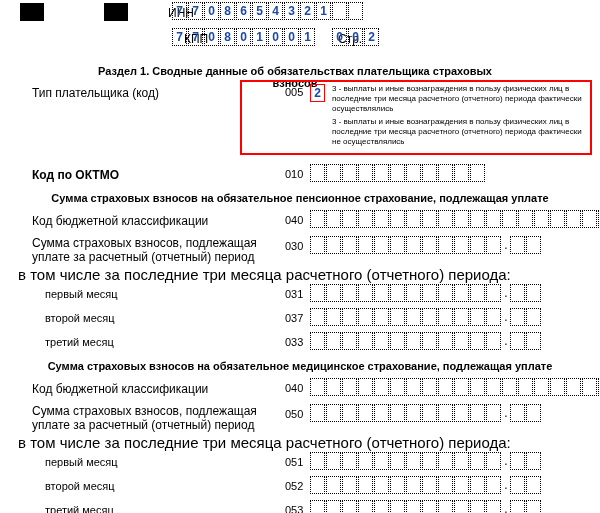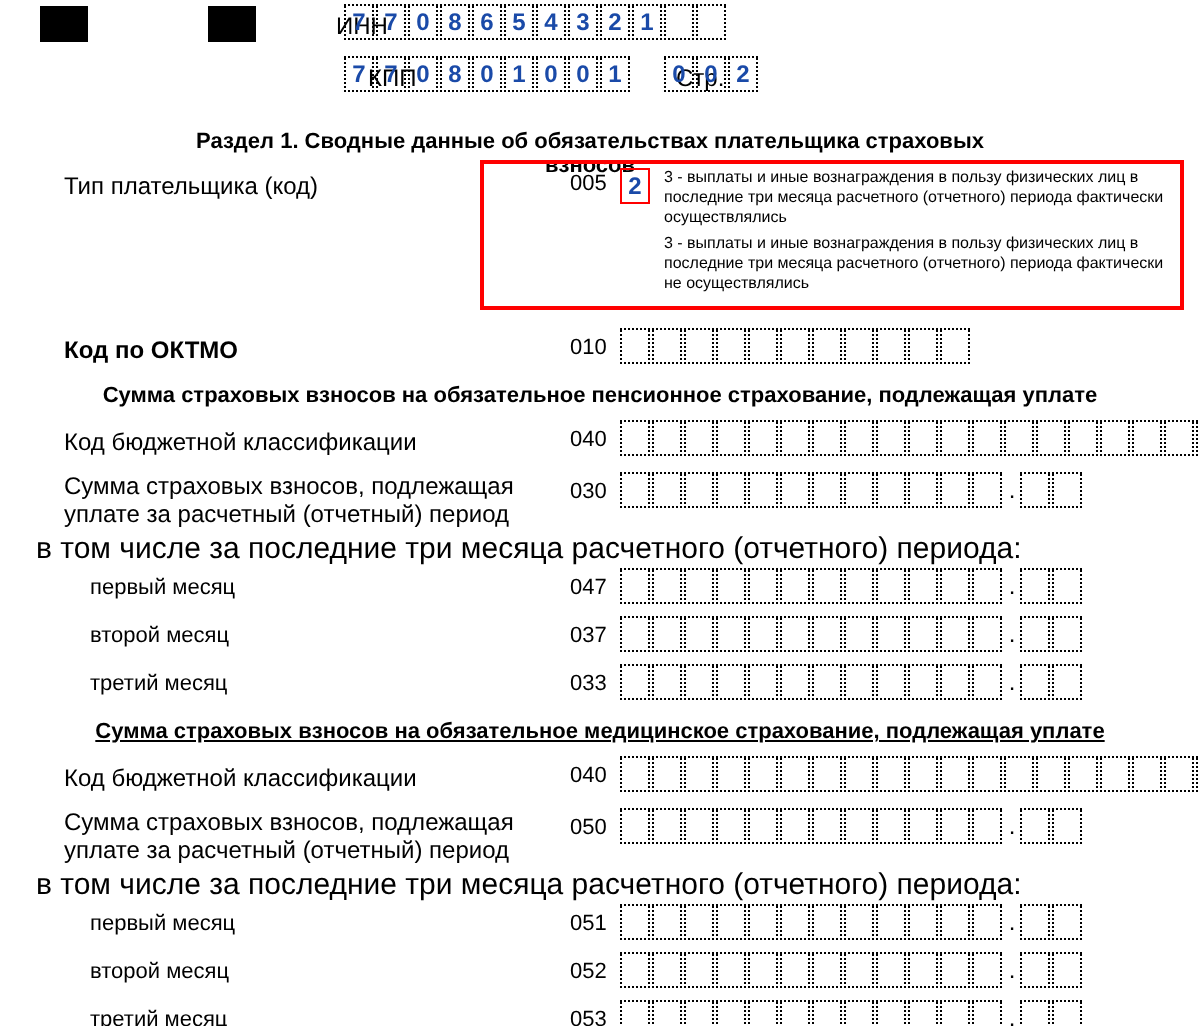--- a/index.html
+++ b/index.html
@@ -128,21 +128,21 @@
       <div class="cell"></div>
       <div class="cell"></div>
       <div style="width: 8px; text-align: center; line-height: 18px; font-size: 12px;">.</div>
       <div class="cell"></div>
       <div class="cell"></div>
     </div>
 
 <div class="declabel" style="left:18px;top:266px;">в том числе за последние три месяца расчетного (отчетного) периода:</div>
 
 <div class="sublabel" style="left:45px;top:288px;">первый месяц</div>
-<div class="code" style="left:285px;top:288px;">047</div>
+<div class="code" style="left:285px;top:288px;">031</div>
 <div class="cells" style="left:310px;top:284px;">
       <div class="cell"></div>
       <div class="cell"></div>
       <div class="cell"></div>
       <div class="cell"></div>
       <div class="cell"></div>
       <div class="cell"></div>
       <div class="cell"></div>
       <div class="cell"></div>
       <div class="cell"></div>
@@ -187,21 +187,21 @@
       <div class="cell"></div>
       <div class="cell"></div>
       <div class="cell"></div>
       <div class="cell"></div>
       <div class="cell"></div>
       <div style="width: 8px; text-align: center; line-height: 18px; font-size: 12px;">.</div>
       <div class="cell"></div>
       <div class="cell"></div>
     </div>
 
-<div class="section-title" style="left:40px;top:360px;width:520px;text-decoration:underline;">Сумма страховых взносов на обязательное медицинское страхование, подлежащая уплате</div>
+<div class="section-title" style="left:40px;top:360px;width:520px;">Сумма страховых взносов на обязательное медицинское страхование, подлежащая уплате</div>
 
 <div class="lbl" style="left:4px;top:382px;">Код бюджетной классификации</div>
 <div class="code" style="left:285px;top:382px;">040</div>
 <div class="cells" style="left:310px;top:378px;">
       <div class="cell"></div>
       <div class="cell"></div>
       <div class="cell"></div>
       <div class="cell"></div>
       <div class="cell"></div>
       <div class="cell"></div>

